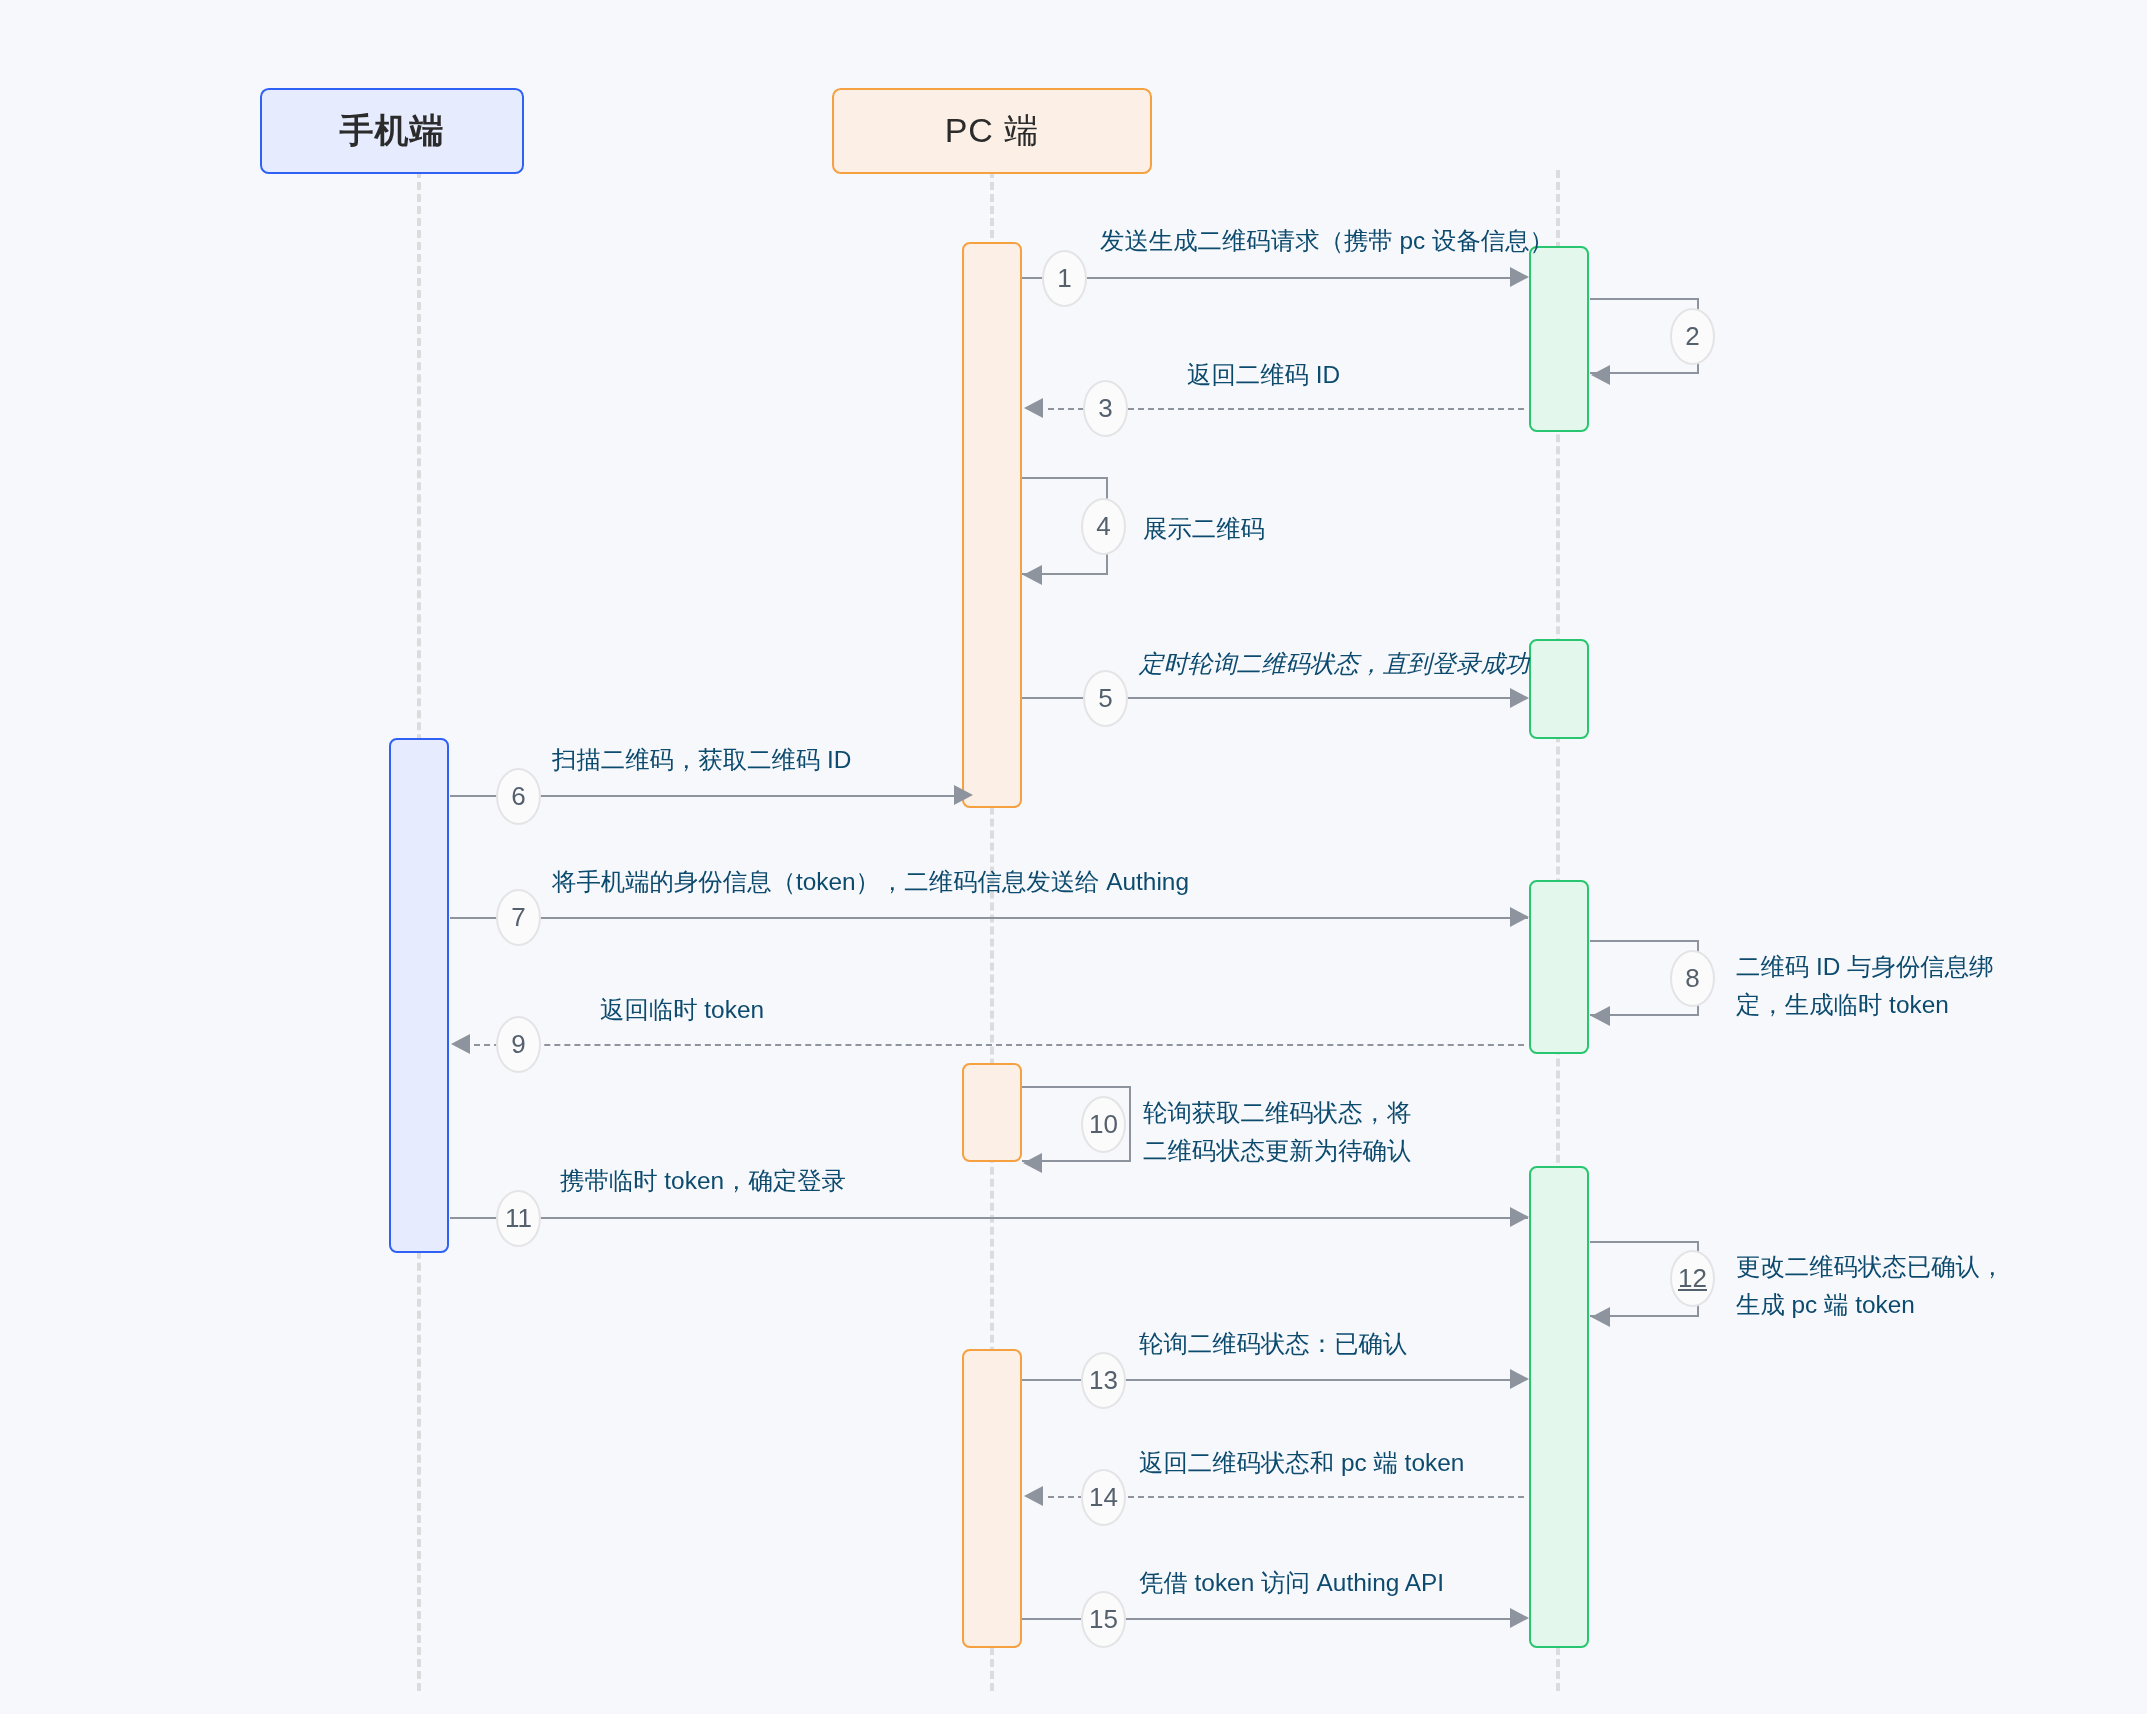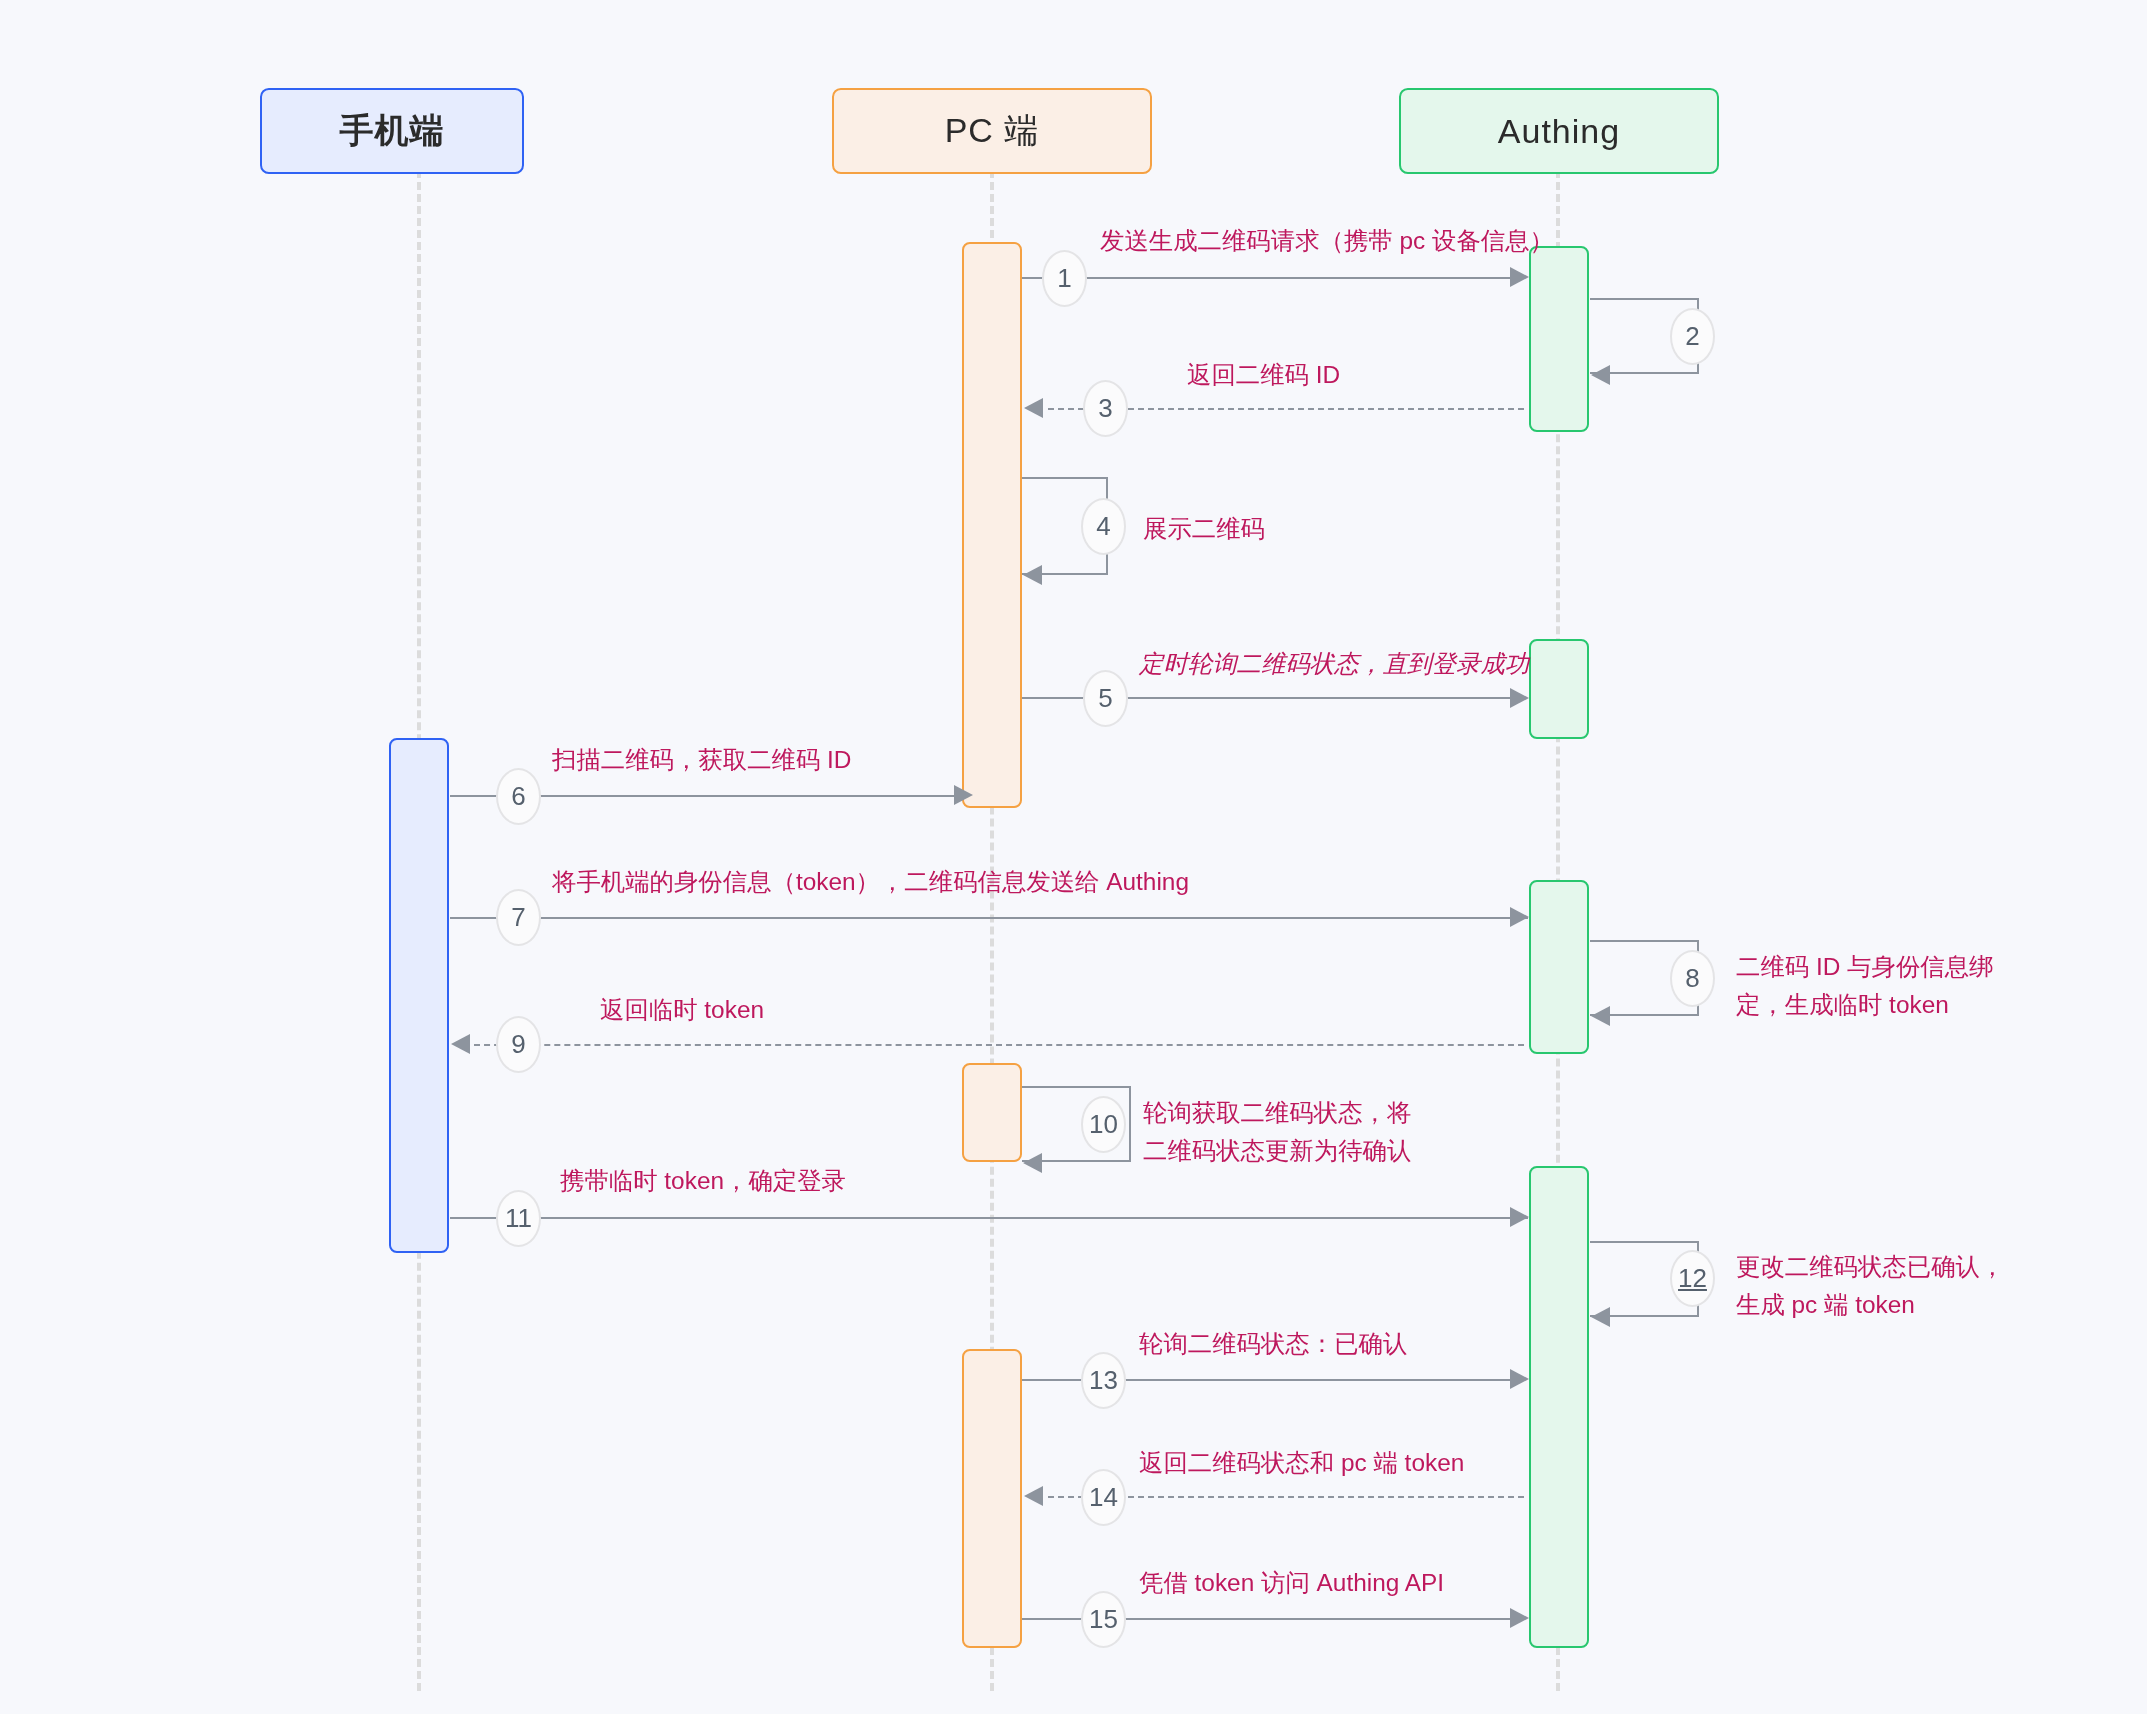--- a/index.html
+++ b/index.html
@@ -66,21 +66,21 @@
   }
   .arrow-head.right {
     border-left: 19.5px solid #8d949e;
   }
   .arrow-head.left {
     border-right: 19.5px solid #8d949e;
   }
   .msg-label {
     position: absolute;
     font-size: 24.4px;
-    color: #be185d;
+    color: #0c4a6e;
     white-space: nowrap;
     line-height: 1.55;
   }
   .msg-label.two-line {
     white-space: normal;
   }
   .seq-badge {
     position: absolute;
     width: 45px;
     height: 57px;
@@ -123,23 +123,20 @@
   <div class="activation" style="left:1529px; top:1166px; width:60px; height:482px; border-color:#28c76f; background:#e4f7ec;"></div>
 
   <div class="activation" style="left:389px; top:738px; width:60px; height:515px; border-color:#2f62f4; background:#e6ecfe;"></div>
 
   <div class="actor-box" style="left:260px; top:88px; width:264px; height:86px; border-color:#2f62f4; background:#e6ecfe;font-weight:bold;">
     <span>手机端</span>
   </div>
   <div class="actor-box" style="left:832px; top:88px; width:320px; height:86px; border-color:#f5a142; background:#fbefe6;">
     <span>PC 端</span>
   </div>
-  <div class="actor-box" style="left:1399px; top:88px; width:320px; height:86px; border-color:#28c76f; background:#e4f7ec;">
-    <span>Authing</span>
-  </div>
 
   <div class="msg-label" style="left:1100px; top:222px;">发送生成二维码请求（携带 pc 设备信息）</div>
   <div class="msg-line" style="left:1022px; top:277px; width:495px;"></div>
   <div class="arrow-head right" style="left:1510px; top:267px;"></div>
   <div class="seq-badge" style="left:1042px; top:250px;">1</div>
 
   <div class="selfloop" style="left:1590px; top:298px; width:109px; height:76px;"></div>
   <div class="arrow-head left" style="left:1591px; top:365px;"></div>
   <div class="seq-badge" style="left:1670px; top:308px;">2</div>
 

